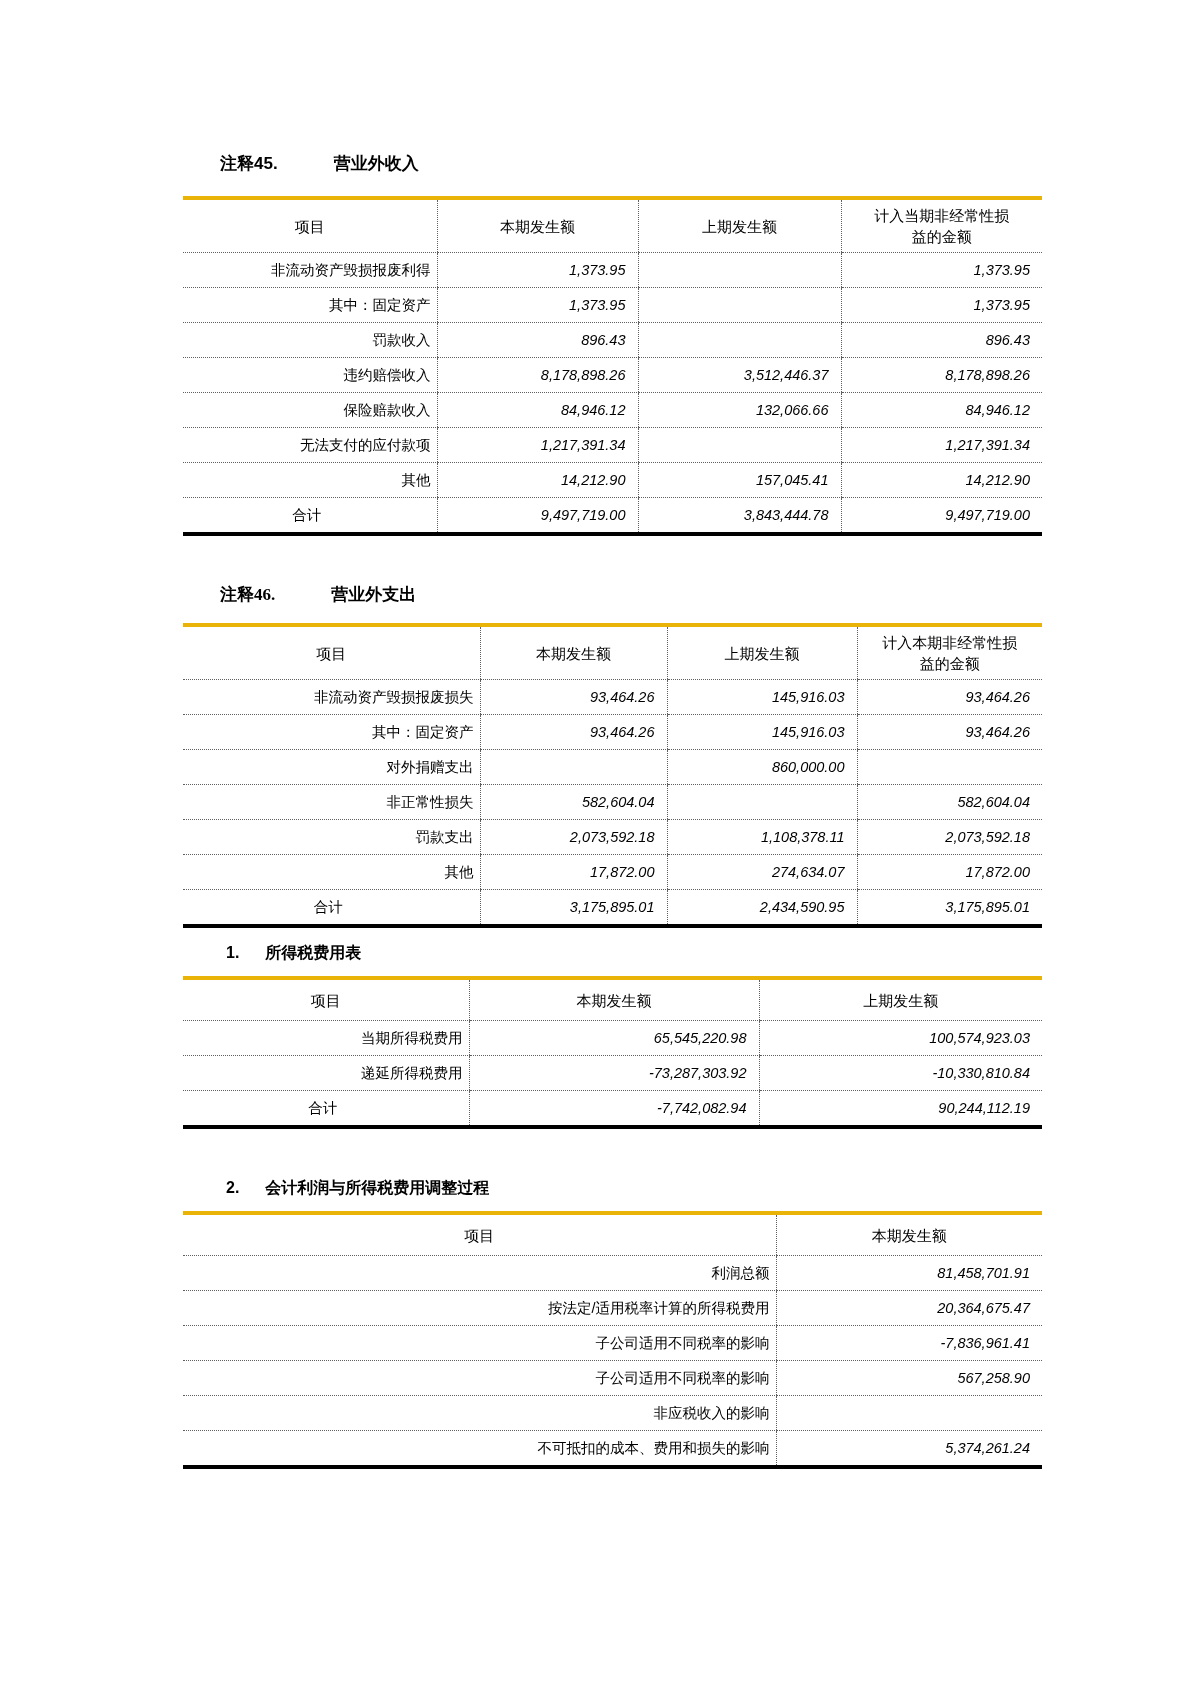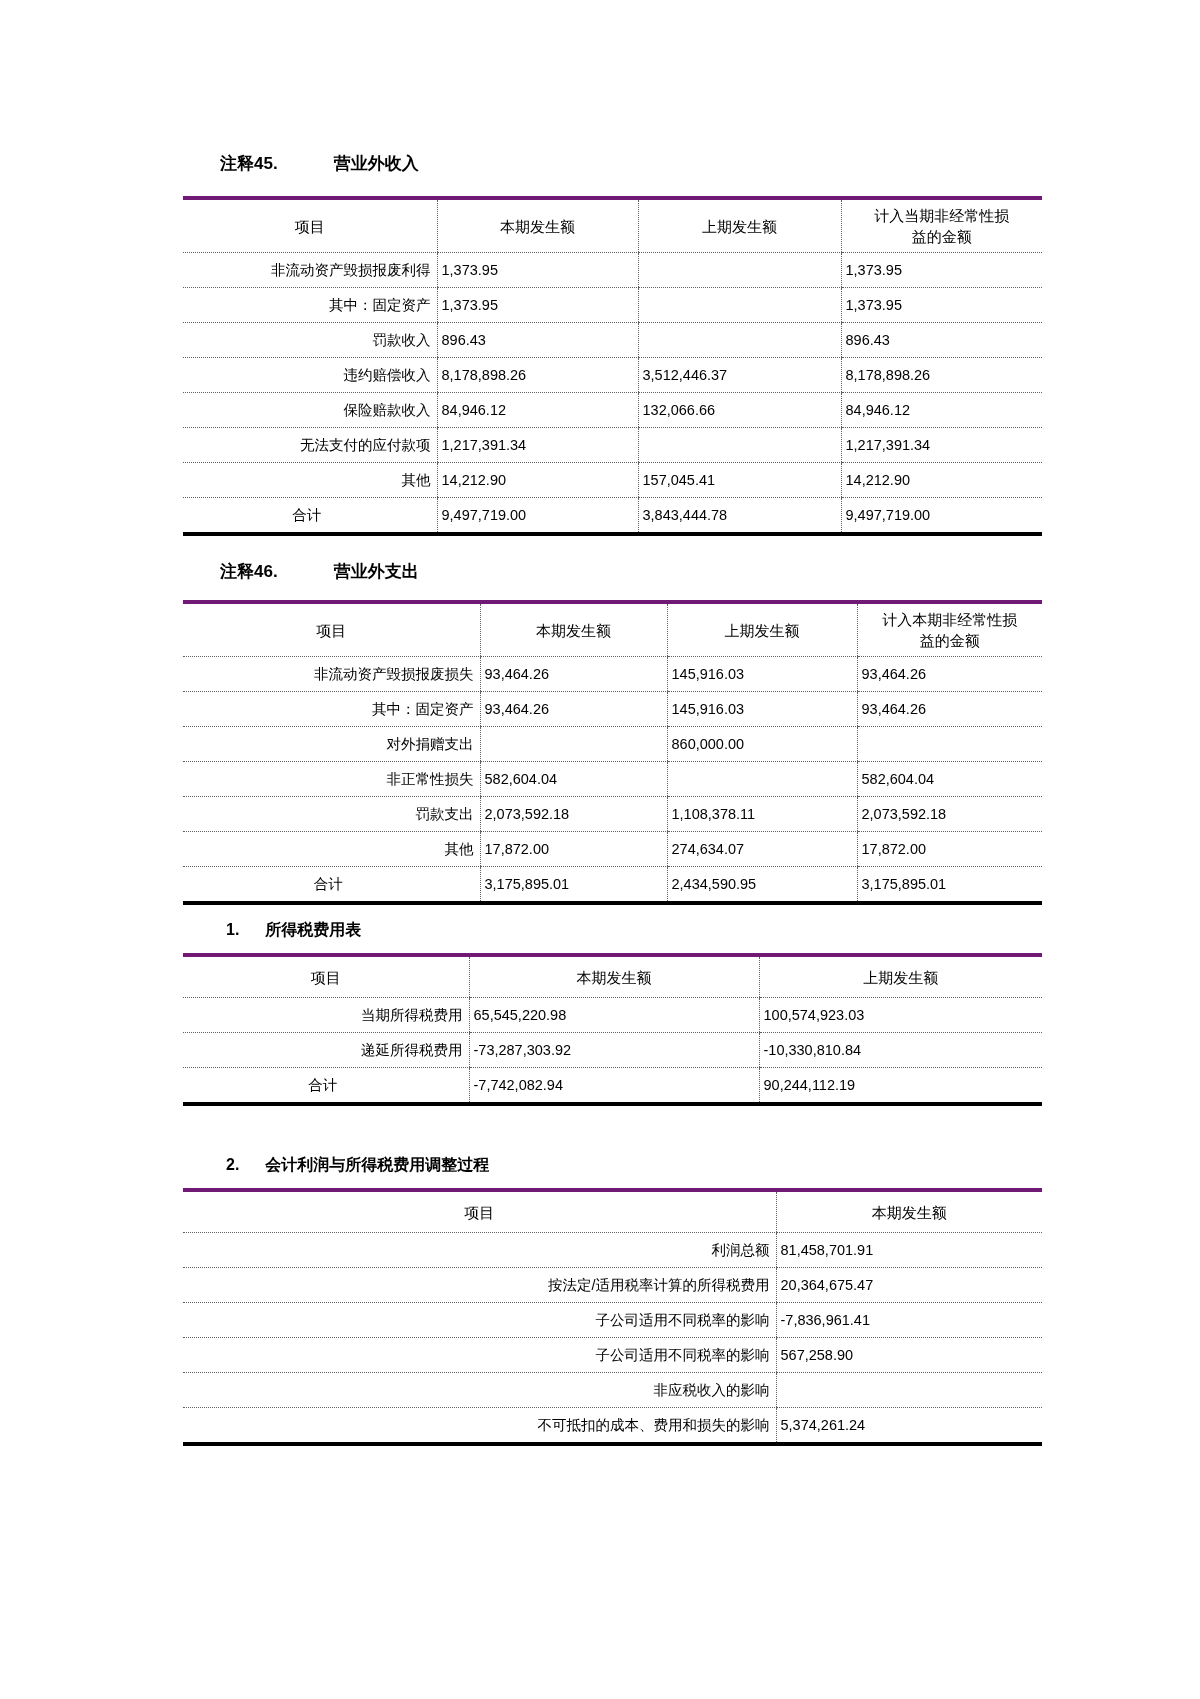--- a/index.html
+++ b/index.html
@@ -14,47 +14,47 @@
   }
   .note-heading .title { margin-left:56px; }
   .sub-heading {
     margin:0 0 0 226px; font-size:16px; font-weight:bold;
     height:22px; line-height:22px; white-space:nowrap;
   }
   .sub-heading .title { margin-left:26px; }
 
   .fin-table {
     margin-left:183px; width:859px;
-    border-top:4px solid #701a75; border-bottom:4px solid #000;
+    border-top:4px solid #eab308; border-bottom:4px solid #000;
   }
   .fin-table table {
     width:100%; border-collapse:collapse; table-layout:fixed;
   }
   .fin-table th {
     font-weight:normal; font-size:15px; text-align:center;
     vertical-align:middle; padding:2px 8px; line-height:21px;
     border-bottom:1px dotted #5f5f5f; white-space:pre-line;
   }
   .fin-table th + th, .fin-table td + td { border-left:1px dotted #5f5f5f; }
   .fin-table td {
     font-size:14.5px; height:34px; vertical-align:middle;
     border-bottom:1px dotted #5f5f5f; overflow:hidden; white-space:nowrap;
   }
   .fin-table tbody tr:last-child td { border-bottom:none; }
   .fin-table td.item { text-align:right; padding:0 6px 0 11px; }
-  .fin-table td.num  { padding:0 12px 0 4px; }
+  .fin-table td.num  { text-align:right; padding:0 12px 0 4px;font-style:italic; }
   .fin-table tr.total td.item { text-align:center; padding-left:0; }
 
   .tbl-a thead th { height:48px; }
   .tbl-b thead th { height:36px; }
 
   
   #h45  { margin-top:152px; }
   #t45  { margin-top:20px; }
-  #h46  { margin-top:24px; }
+  #h46  { margin-top:47px;font-family:Liberation Serif, serif; }
   #t46  { margin-top:16px; }
   #h47  { margin-top:58px; }
   #s1   { margin-top:14px; }
   #t47a { margin-top:12px; }
   #s2   { margin-top:48px; }
   #t47b { margin-top:12px; }
 </style>
 </head>
 <body>
 

